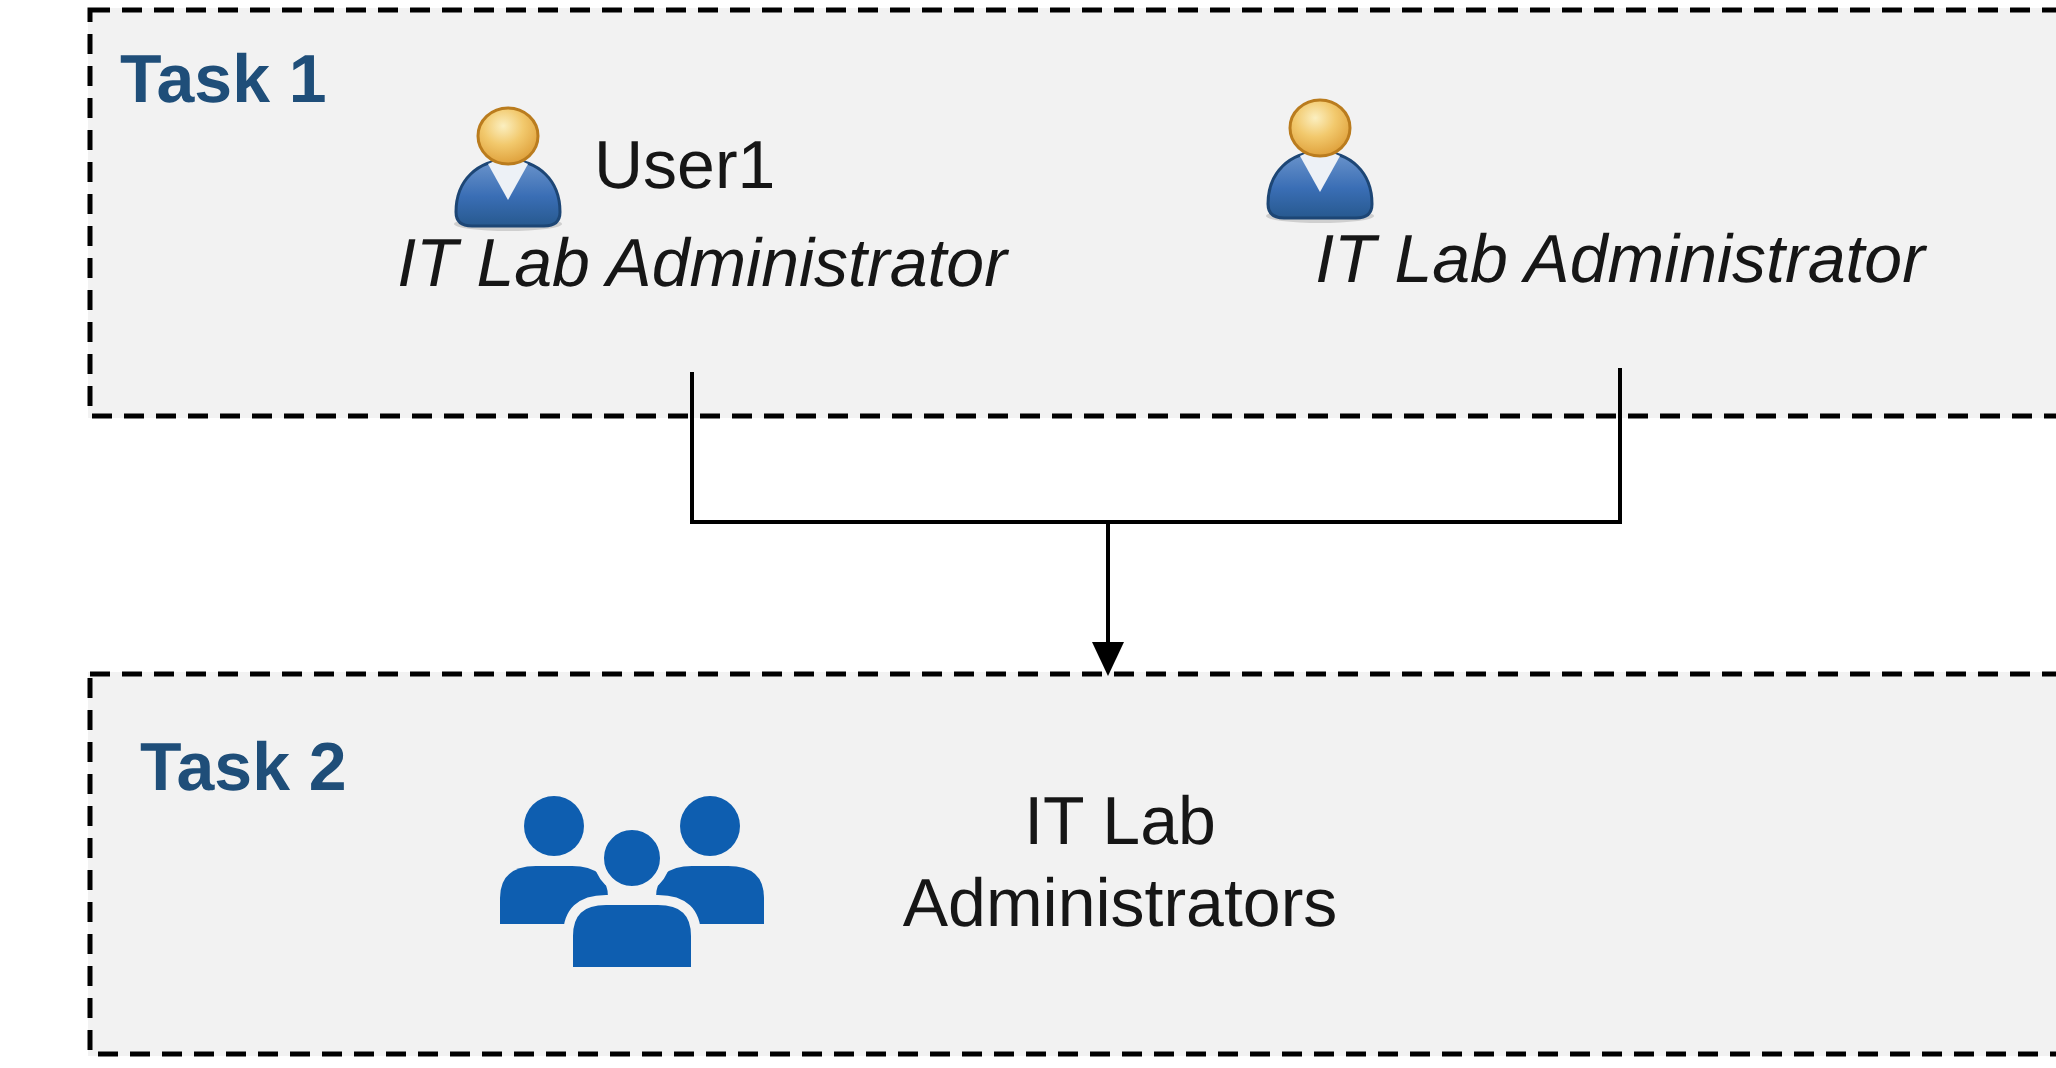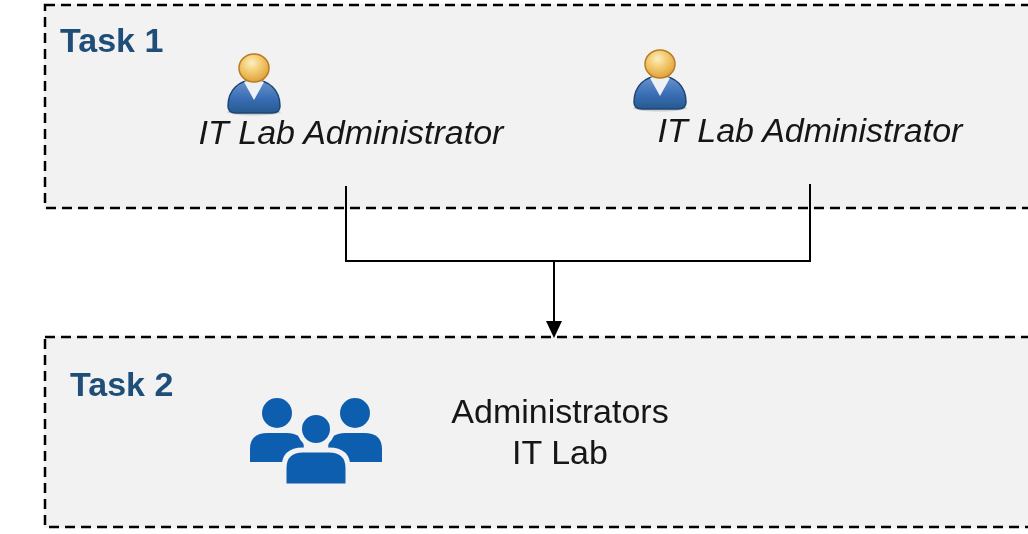--- a/index.html
+++ b/index.html
@@ -98,20 +98,21 @@
         <stop offset="0%" stop-color="#6C95CC"></stop>
         <stop offset="55%" stop-color="#3A6EB5"></stop>
         <stop offset="100%" stop-color="#27598F"></stop>
       </linearGradient>
     </defs>
     <ellipse cx="32" cy="60" rx="27" ry="3.5" fill="rgba(0,0,0,0.14)"></ellipse>
     <path d="M32,28 C17,28 6,38 6,54 C6,59 9,61 14,61 L50,61 C55,61 58,59 58,54 C58,38 47,28 32,28 Z" fill="url(#bodyG1)" stroke="#1D4675" stroke-width="1.5"></path>
     <path d="M22,30 L32,48 L42,30 Q37,27.5 32,27.5 Q27,27.5 22,30 Z" fill="#EDF1F6"></path>
     <ellipse cx="32" cy="16" rx="15" ry="14" fill="url(#headG1)" stroke="#BA7C1E" stroke-width="1.5"></ellipse>
   </svg>
+  <span class="actor-name" id="user1-name">User1</span>
   <div class="actor-role" id="user1-role">IT Lab Administrator</div>
 
   <svg class="icon-abs" id="guest-icon" width="64" height="64" viewBox="0 0 64 64">
     <ellipse cx="32" cy="60" rx="27" ry="3.5" fill="rgba(0,0,0,0.14)"></ellipse>
     <path d="M32,28 C17,28 6,38 6,54 C6,59 9,61 14,61 L50,61 C55,61 58,59 58,54 C58,38 47,28 32,28 Z" fill="url(#bodyG1)" stroke="#1D4675" stroke-width="1.5"></path>
     <path d="M22,30 L32,48 L42,30 Q37,27.5 32,27.5 Q27,27.5 22,30 Z" fill="#EDF1F6"></path>
     <ellipse cx="32" cy="16" rx="15" ry="14" fill="url(#headG1)" stroke="#BA7C1E" stroke-width="1.5"></ellipse>
   </svg>
   <div class="actor-role" id="guest-role">IT Lab Administrator</div>
 
@@ -122,22 +123,22 @@
       <circle cx="109" cy="21" r="15"></circle>
       <path d="M82,70 L82,57 Q82,41 100,41 L118,41 Q136,41 136,57 L136,70 Z"></path>
     </g>
     <g fill="#0E5EB0" stroke="#F2F2F2" stroke-width="5">
       <circle cx="70" cy="37" r="16.5"></circle>
       <path d="M38,94 L38,76 Q38,58 57,58 L83,58 Q102,58 102,76 L102,94 Z"></path>
     </g>
   </svg>
 
   <div class="group-name">
+    <div>IT Lab</div>
     <div>Administrators</div>
-    <div>IT Lab</div>
   </div>
 
   <svg class="overlay" width="1028" height="534" viewBox="0 0 1028 534">
 
     <rect x="9" y="5" width="1016" height="203" fill="none" stroke="#000" stroke-width="2.5" stroke-dasharray="10 6"></rect>
     <rect x="9" y="337" width="1016" height="190" fill="none" stroke="#000" stroke-width="2.5" stroke-dasharray="10 6"></rect>
 
     <path d="M310,186 L310,261 L518,261" fill="none" stroke="#000" stroke-width="2"></path>
     <path d="M774,184 L774,261 L518,261" fill="none" stroke="#000" stroke-width="2"></path>
     <line x1="518" y1="261" x2="518" y2="324" stroke="#000" stroke-width="2"></line>

